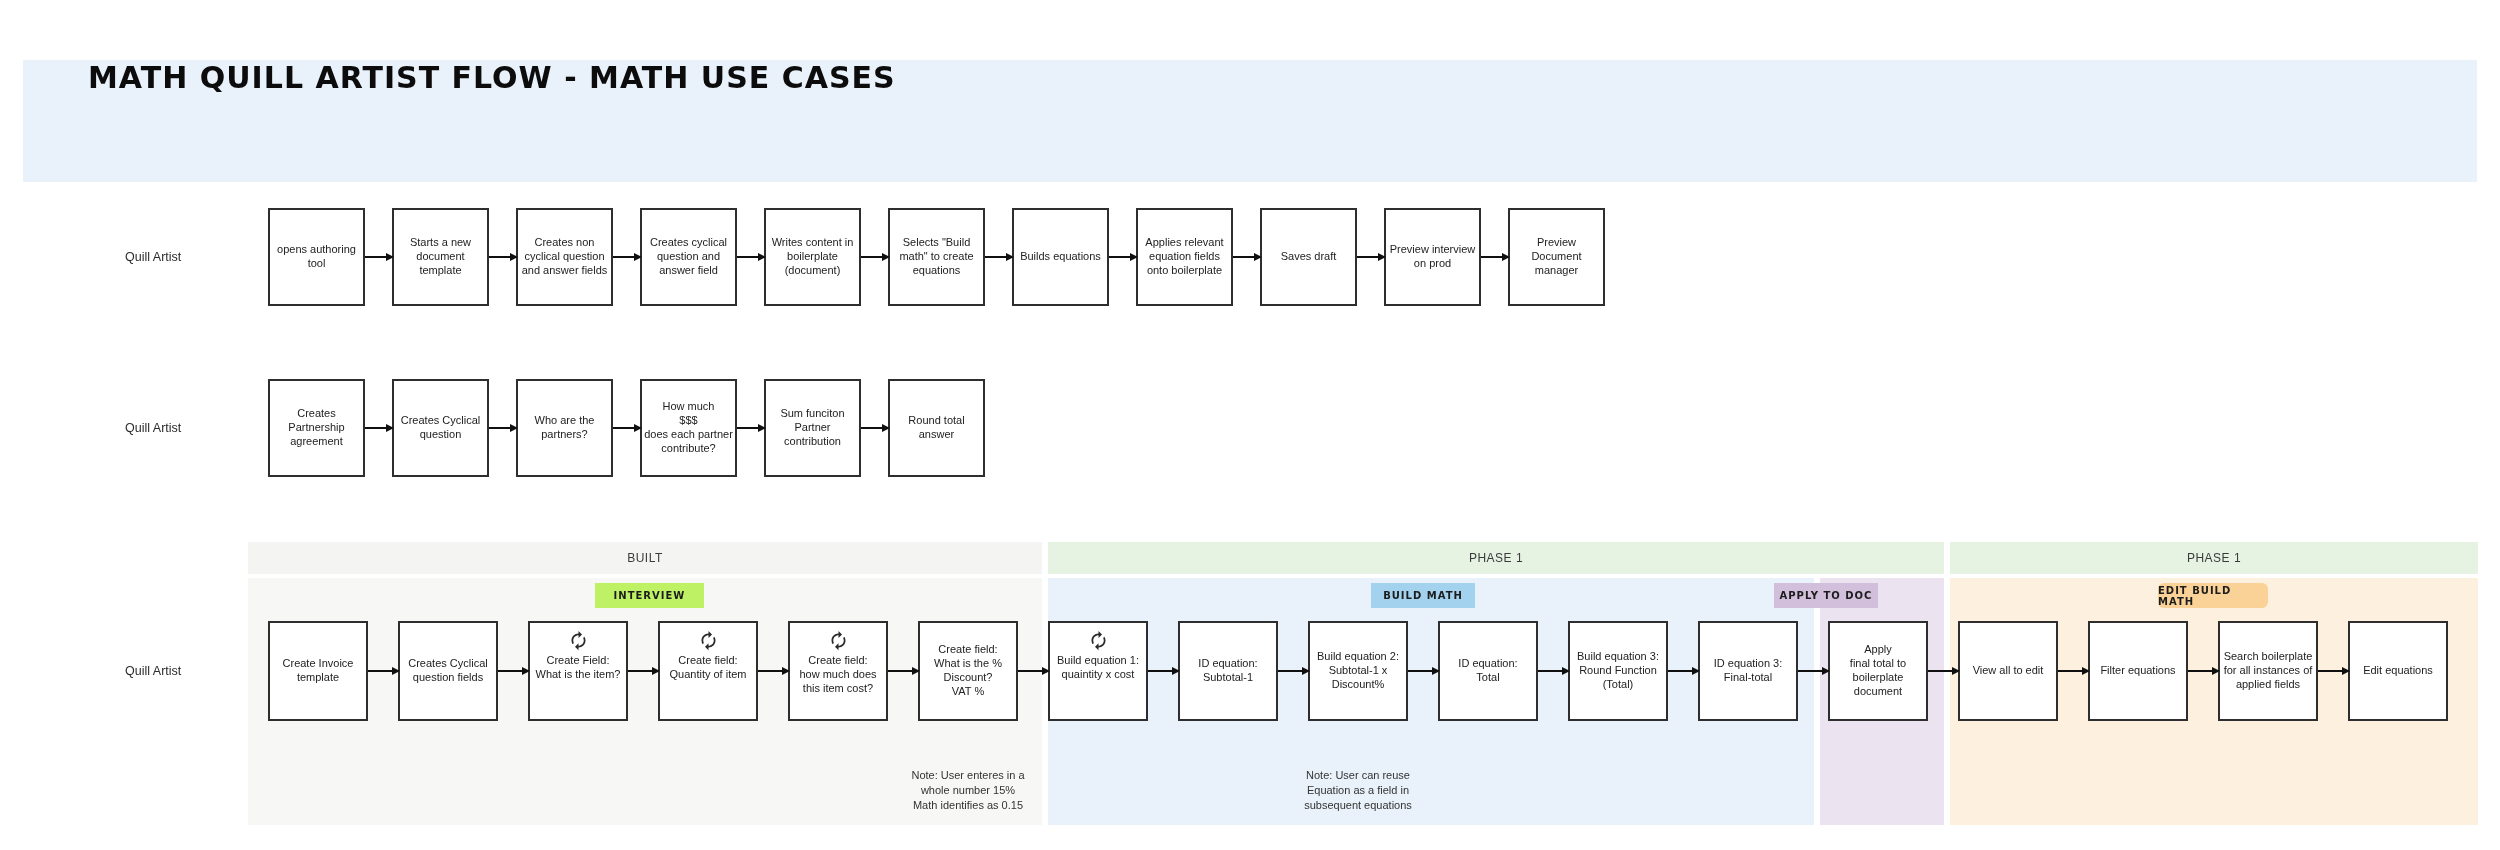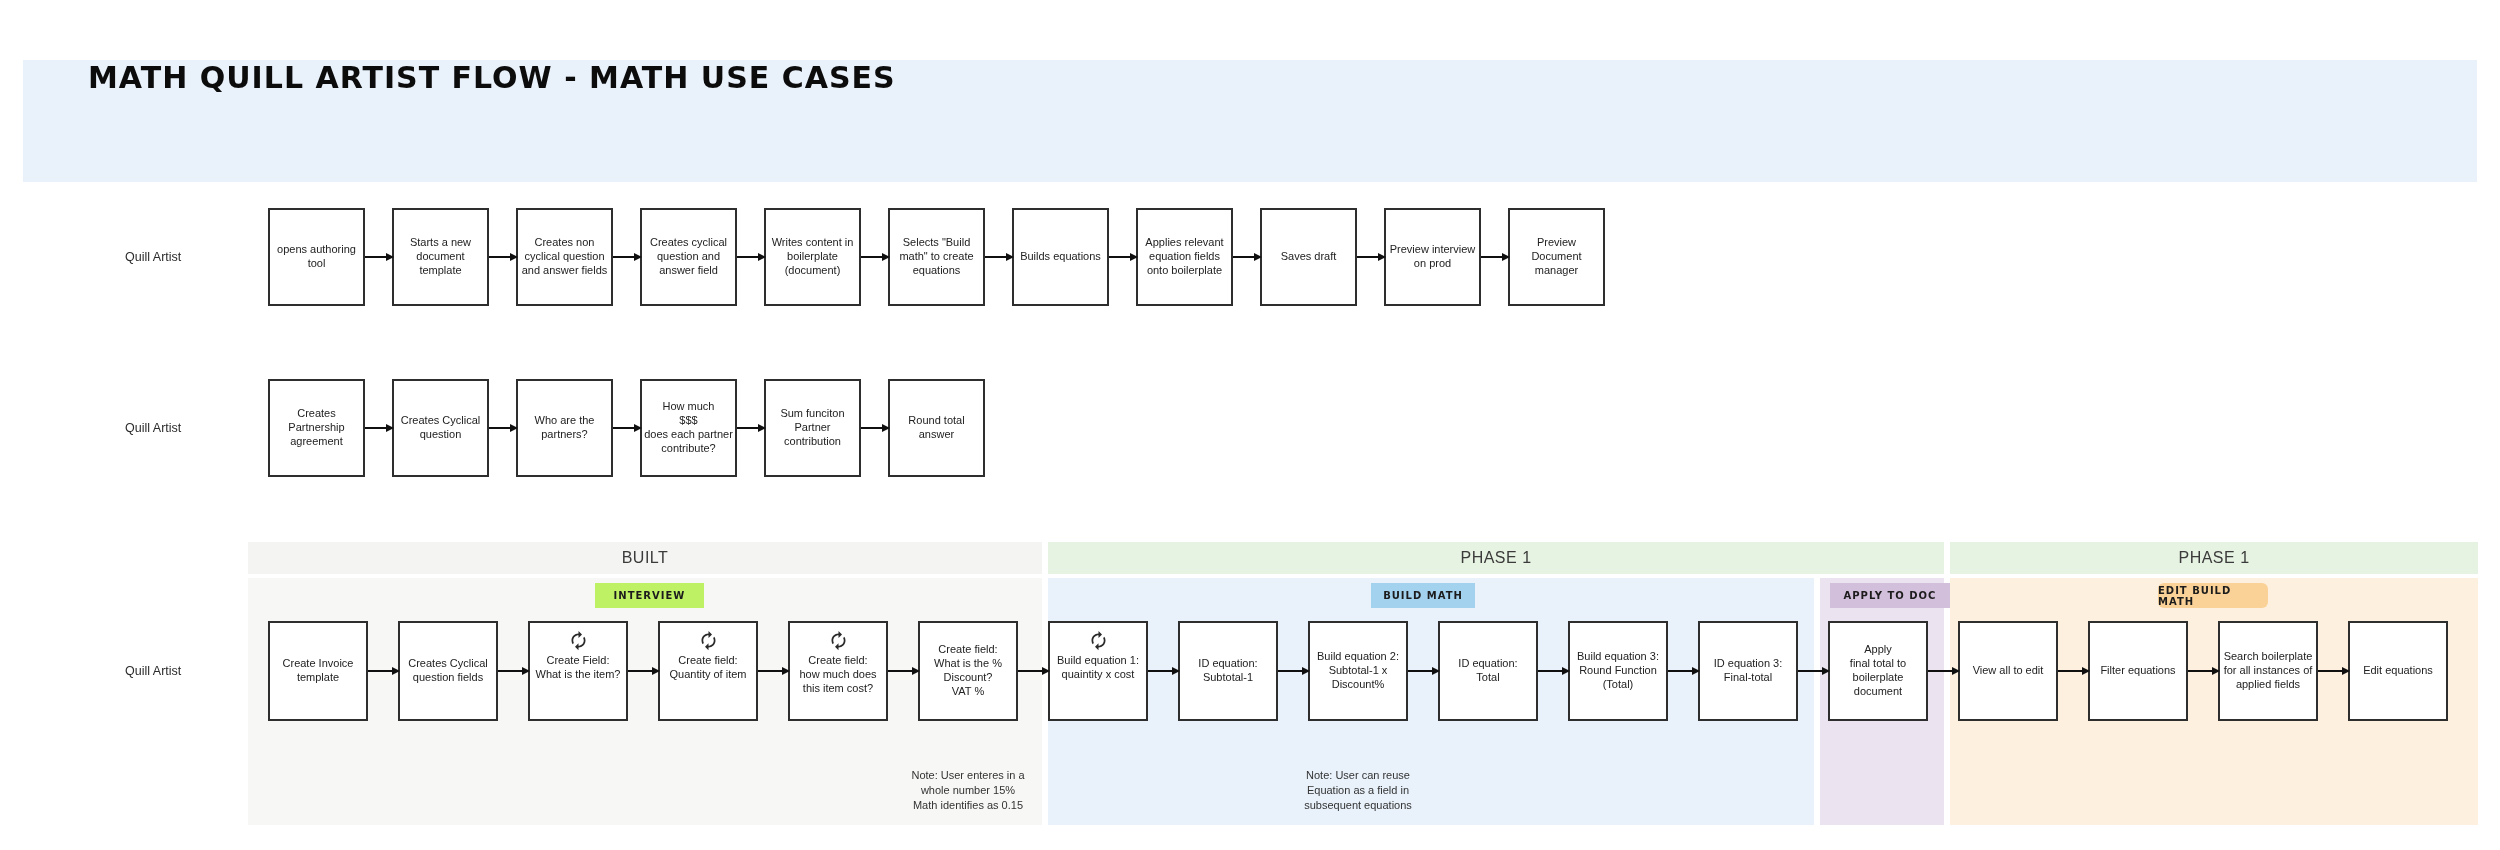--- a/index.html
+++ b/index.html
@@ -29,21 +29,21 @@
     font-weight: 700;
     font-size: 30px;
     letter-spacing: 1px;
     color: #0c0c0c;
   }
 
   
   .sec-header {
     position: absolute; top: 542px; height: 32px;
     display: flex; align-items: center; justify-content: center;
-    font-size: 16px; color: #3b3b3b; letter-spacing: 0.5px;
+    font-size: 12px; color: #3b3b3b; letter-spacing: 0.5px;
   }
   #sec-built  { left: 248px;  width: 794px; background: #f4f4f3; }
   #sec-phase1 { left: 1048px; width: 896px; background: #e6f2e2; justify-content: center; }
   #sec-phase2 { left: 1950px; width: 528px; background: #e6f2e2; }
 
   
   .sec-body { position: absolute; top: 578px; height: 247px; }
   #body-built      { left: 248px;  width: 794px; background: #f7f7f6; }
   #body-build-math { left: 1048px; width: 766px; background: #e9f2fb; }
   #body-apply      { left: 1820px; width: 124px; background: #ebe3f0; }
@@ -52,21 +52,21 @@
   
   .badge {
     position: absolute; top: 583px; height: 25px;
     display: flex; align-items: center; justify-content: center;
     font-family: "DejaVu Sans", sans-serif;
     font-size: 10px; font-weight: 700; letter-spacing: 1px;
     color: #1c1c1c;
   }
   #badge-interview  { left: 595px;  width: 109px;  background: #bef264; }
   #badge-build-math { left: 1371px; width: 104px; background: #a3d2ee; }
-  #badge-apply      { left: 1830px; width: 120px; background: #d2bfdc; }
+  #badge-apply      { left: 1774px; width: 104px; background: #d2bfdc; }
   #badge-edit       { left: 2158px; width: 110px; background: #fad297; border-radius: 6px; }
 
   
   .lane { position: absolute; display: flex; align-items: center; }
   #lane-1 { top: 208px; left: 125px; height: 98px; }
   #lane-2 { top: 379px; left: 125px; height: 98px; }
   #lane-3 { top: 621px; left: 125px; height: 100px; }
 
   .lane-label {
     width: 130px; margin-right: 13px;

